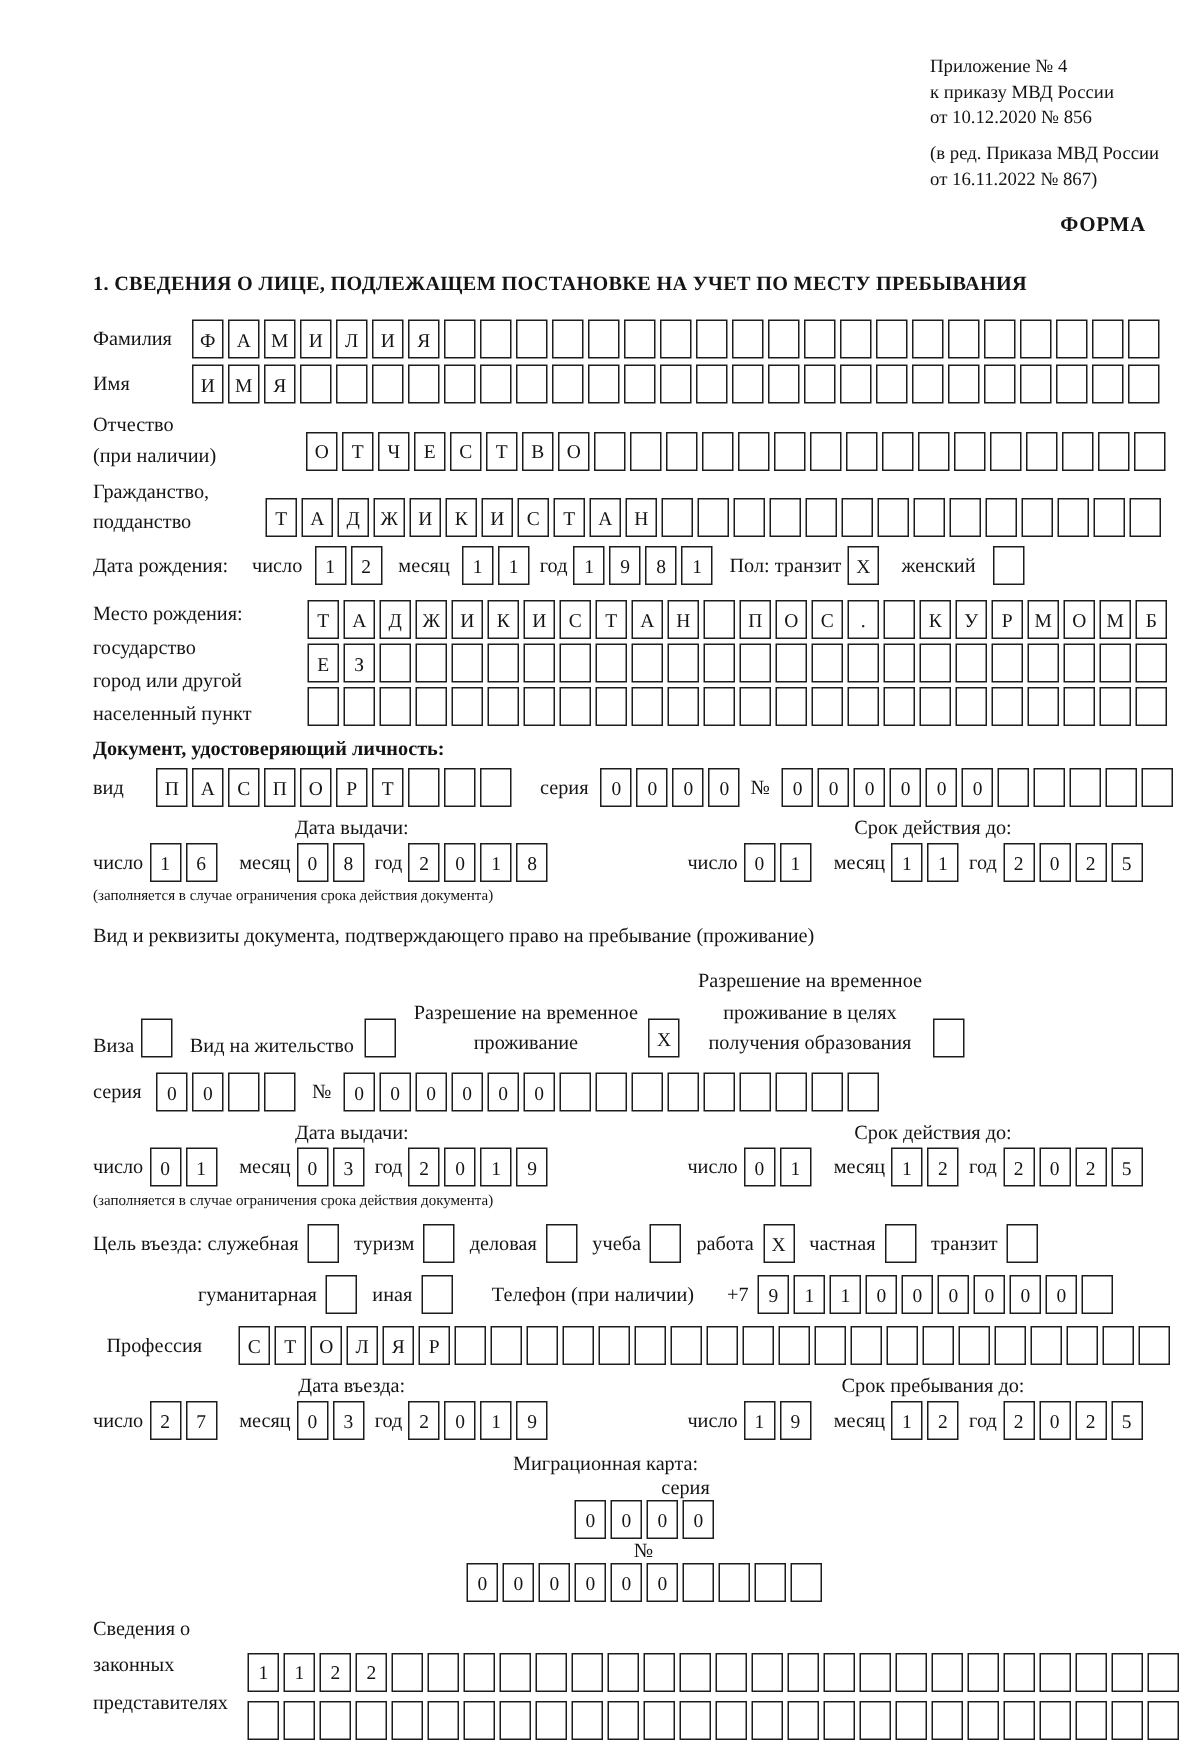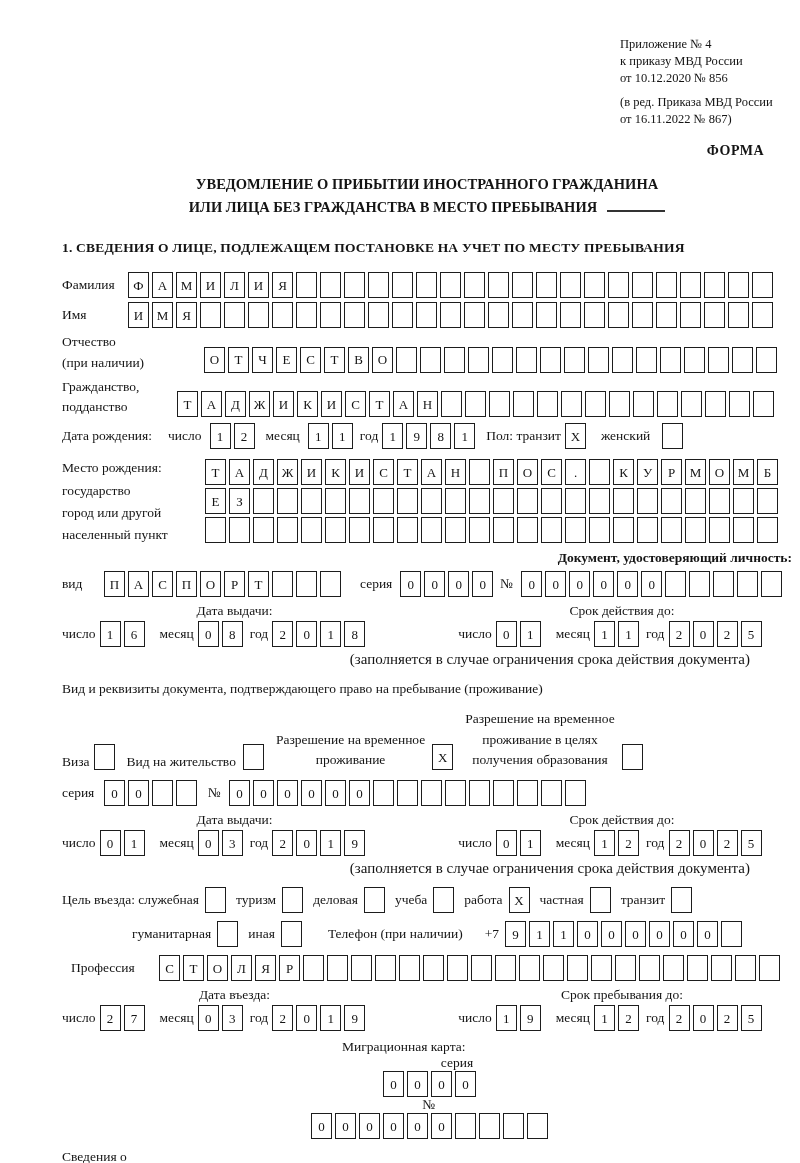--- a/index.html
+++ b/index.html
@@ -31,31 +31,31 @@
            margin-top:14px; }
   .uline { display:inline-block; width:58px; border-bottom:2px solid #333; margin-left:10px; }
   .sect { font-weight:bold; font-size:13.5px; margin-top:22px; margin-bottom:16px; letter-spacing:.2px; }
 
   .lb-surname { width:66px; }
   .lb-2line { width:142px; line-height:1.5; }
   .lb-cit { width:115px; line-height:1.5; }
   .lb-col { width:143px; line-height:1.65; flex:none; }
   .stack > .row { margin-bottom:3px; }
 
-  .heading-center { text-align:right; font-weight:bold; margin:6px 0 5px 0; }
+  .heading-center { text-align:left; font-weight:bold; margin:6px 0 5px 0; }
 
   .gap8 { margin-left:8px; } .gap12 { margin-left:12px; } .gap16 { margin-left:16px; }
   .gap4 { margin-left:4px; }
 
   .dhead { margin-top:6px; margin-bottom:2px; }
   .dh1 { width:345px; text-align:center; }
   .dh2 { width:280px; text-align:center; margin-left:75px; }
   .dgroup { display:flex; align-items:center; }
   .dgroup .lbl { margin-right:4px; }
-  .note-right { font-size:15px; text-align:right; padding-right:42px; margin:2px 0 10px 0; }
+  .note-right { font-size:10px; padding-right:42px; margin:2px 0 10px 0; }
 
   .optlbl { display:inline-block; text-align:center; line-height:1.5; }
   .opts { margin-top:8px; margin-bottom:10px; }
   .opts .boxes { margin-left:7px; margin-right:9px; }
 
   .purp { margin-top:10px; }
   .purp .boxes { margin-left:6px; margin-right:7px; }
 </style>
 </head>
 <body>
@@ -67,24 +67,20 @@
     <div>к приказу МВД России</div>
     <div>от 10.12.2020 № 856</div>
     <div class="grp2">
       <div>(в ред. Приказа МВД России</div>
       <div>от 16.11.2022 № 867)</div>
     </div>
   </div>
 
   <div class="forma">ФОРМА</div>
 
-  <div class="title">
-    <span>УВЕДОМЛЕНИЕ О ПРИБЫТИИ ИНОСТРАННОГО ГРАЖДАНИНА</span><br>
-    <span>ИЛИ ЛИЦА БЕЗ ГРАЖДАНСТВА В МЕСТО ПРЕБЫВАНИЯ</span><span class="uline"></span>
-  </div>
 
   <div class="sect">1. СВЕДЕНИЯ О ЛИЦЕ, ПОДЛЕЖАЩЕМ ПОСТАНОВКЕ НА УЧЕТ ПО МЕСТУ ПРЕБЫВАНИЯ</div>
 
   <div class="row">
     <span class="lbl lb-surname">Фамилия</span>
     <span class="boxes">
         <span class="box">Ф</span>
         <span class="box">А</span>
         <span class="box">М</span>
         <span class="box">И</span>

